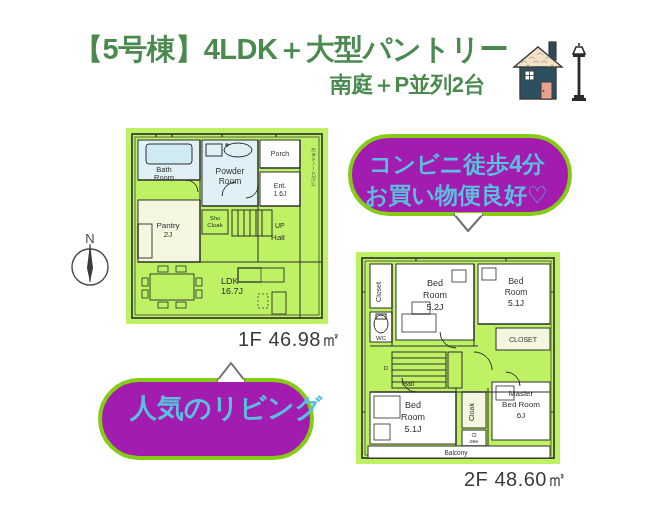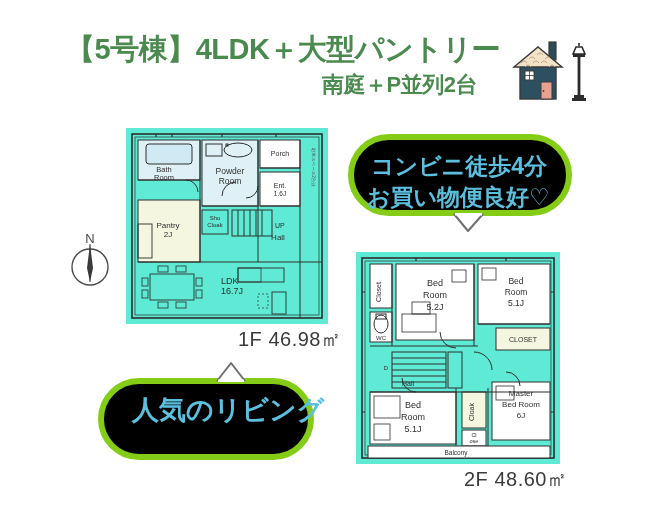--- a/index.html
+++ b/index.html
@@ -12,21 +12,21 @@
     height: 528px;
     position: relative;
     overflow: hidden;
     font-family: "Liberation Sans", "DejaVu Sans", sans-serif;
     color: #222;
   }
 
   
   #title-block {
     position: absolute;
-    left: 4px;
+    left: 12px;
     top: 28px;
     width: 580px;
     height: 82px;
   }
   .title-line {
     color: #4a8a4f;
     font-weight: bold;
     letter-spacing: -0.5px;
     white-space: nowrap;
   }
@@ -64,21 +64,21 @@
     position: absolute;
     left: 66px;
     top: 230px;
     width: 48px;
     height: 62px;
   }
 
   
   .plan {
     position: absolute;
-    background: #5eead4;
+    background: #bef264;
   }
   #plan-1f {
     left: 126px;
     top: 128px;
     width: 202px;
     height: 196px;
   }
   #plan-2f {
     left: 356px;
     top: 252px;
@@ -93,22 +93,22 @@
     color: #3a3a3a;
     letter-spacing: 0.5px;
     white-space: nowrap;
   }
   #area-1f { left: 238px; top: 326px; }
   #area-2f { left: 464px; top: 466px; }
 
   
   .bubble {
     position: absolute;
-    background: #000000;
-    border: 6px solid #84cc16;
+    background: #a21caf;
+    border: 4px solid #84cc16;
     border-radius: 44px;
     box-sizing: border-box;
   }
   .bubble-text {
     color: #5bc0de;
     font-weight: bold;
     white-space: nowrap;
     letter-spacing: 0px;
   }
   #bubble-conveni {

